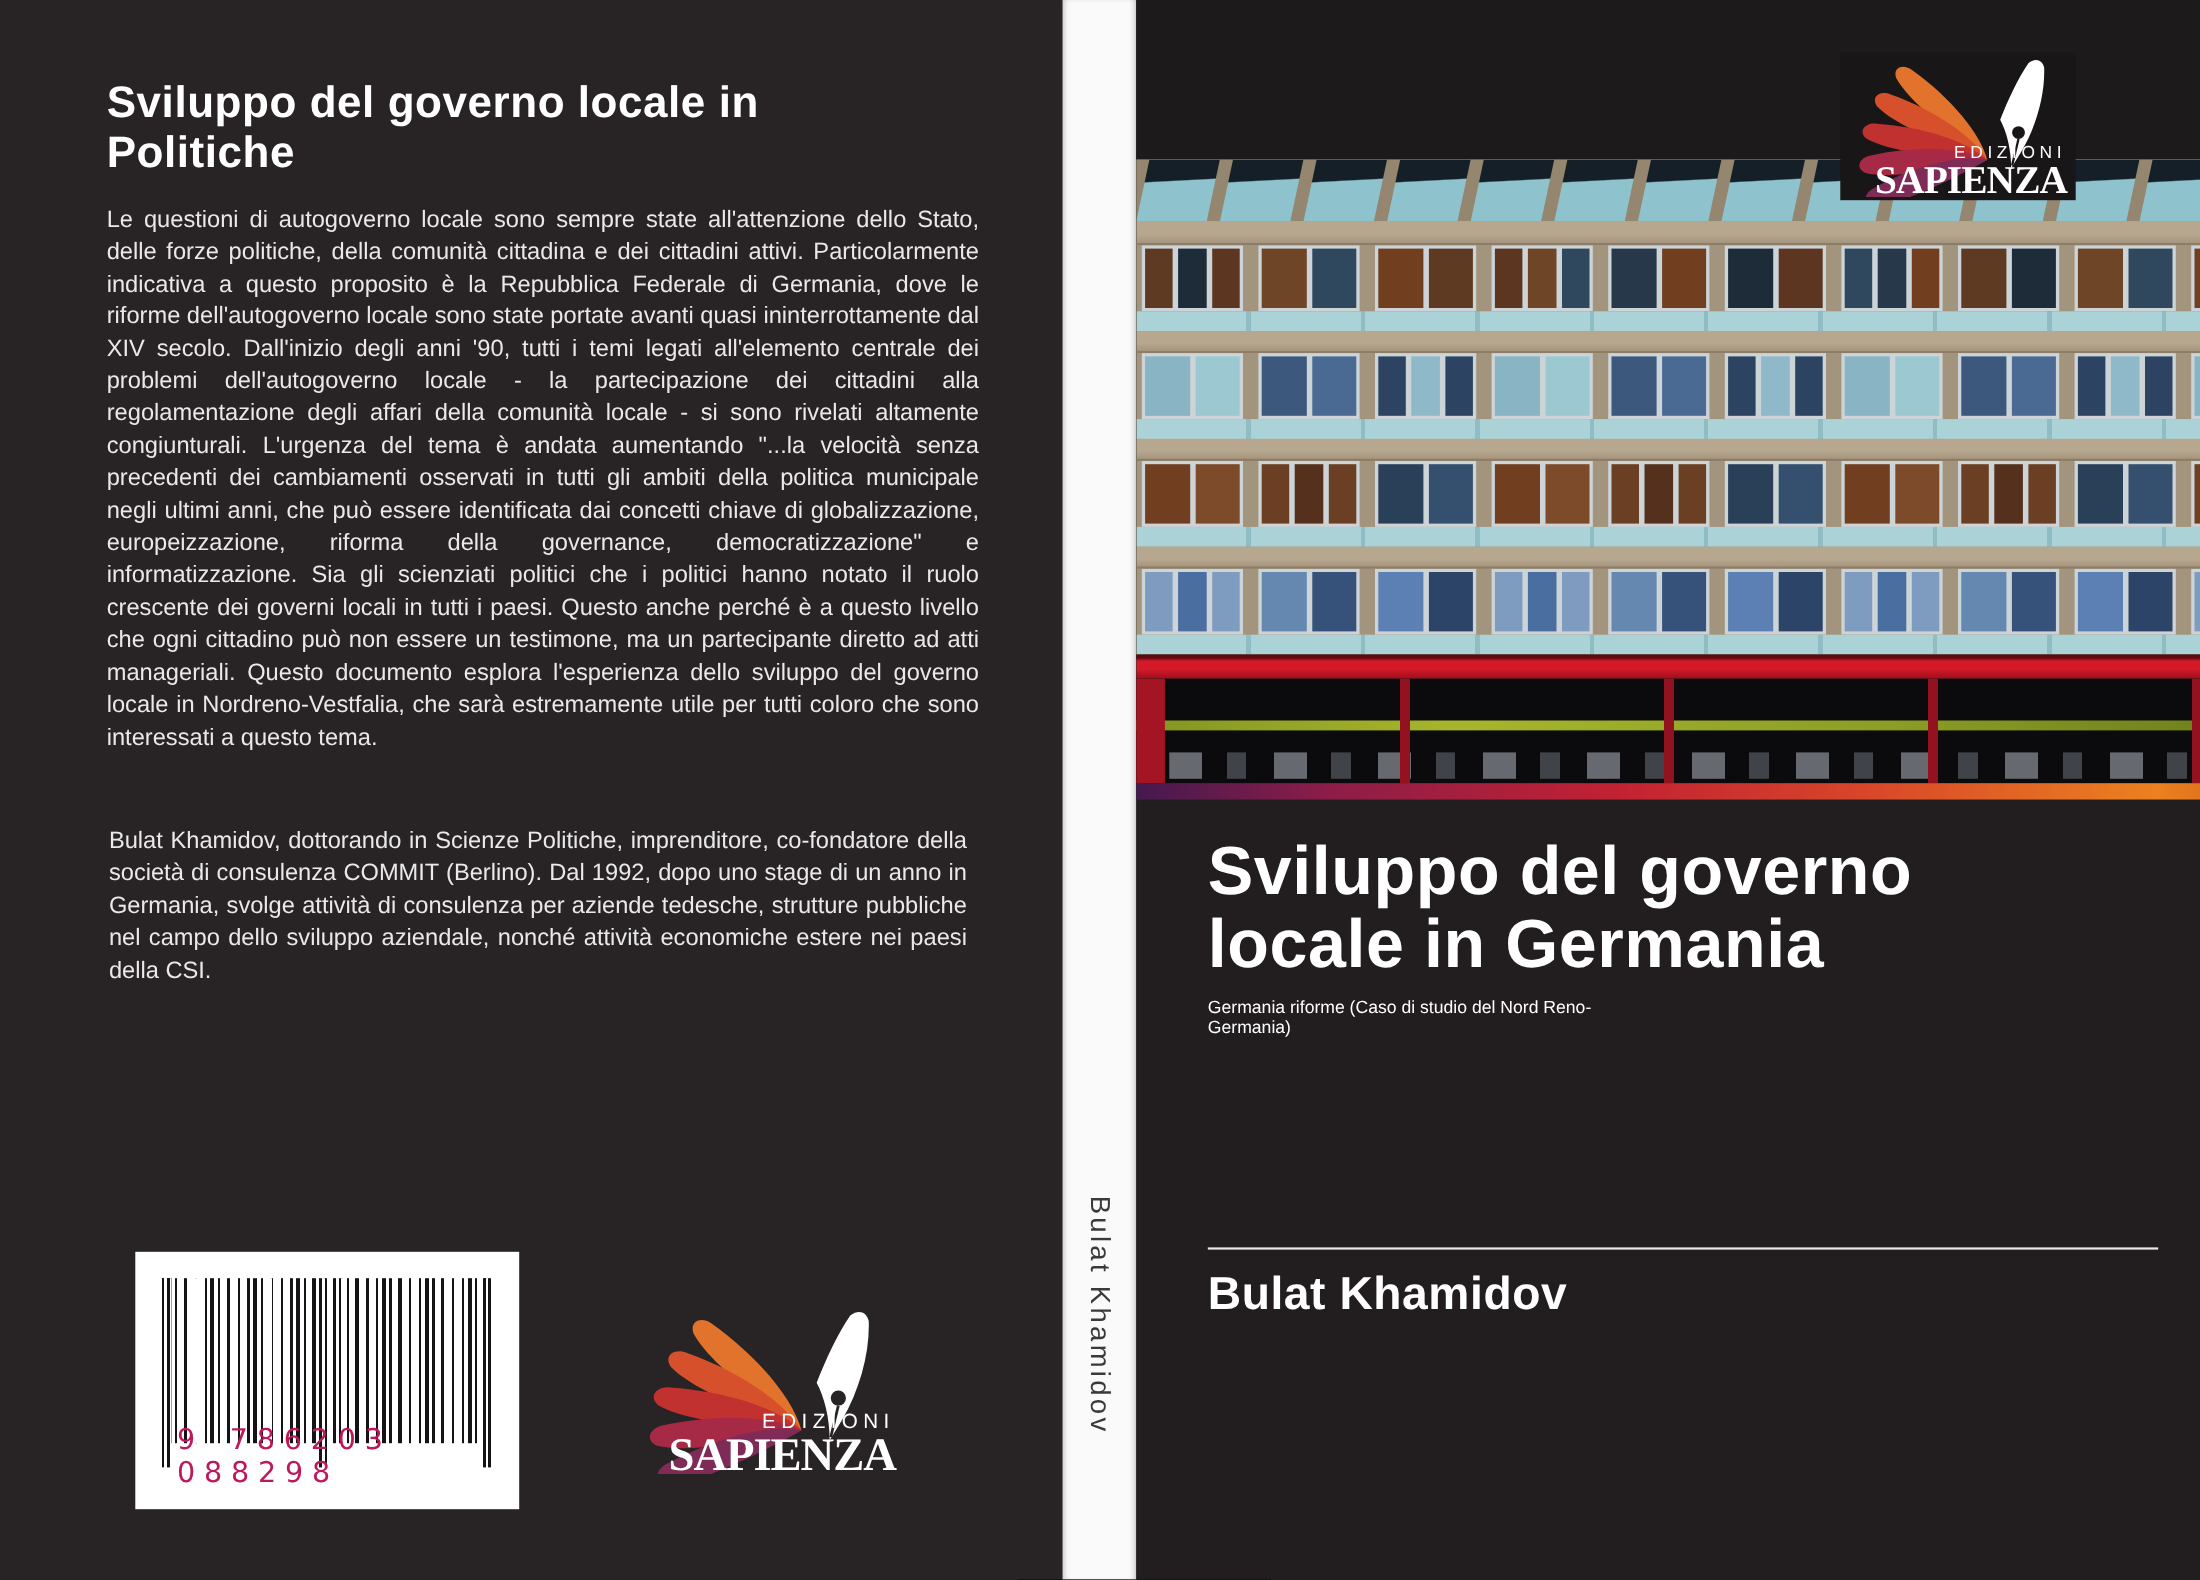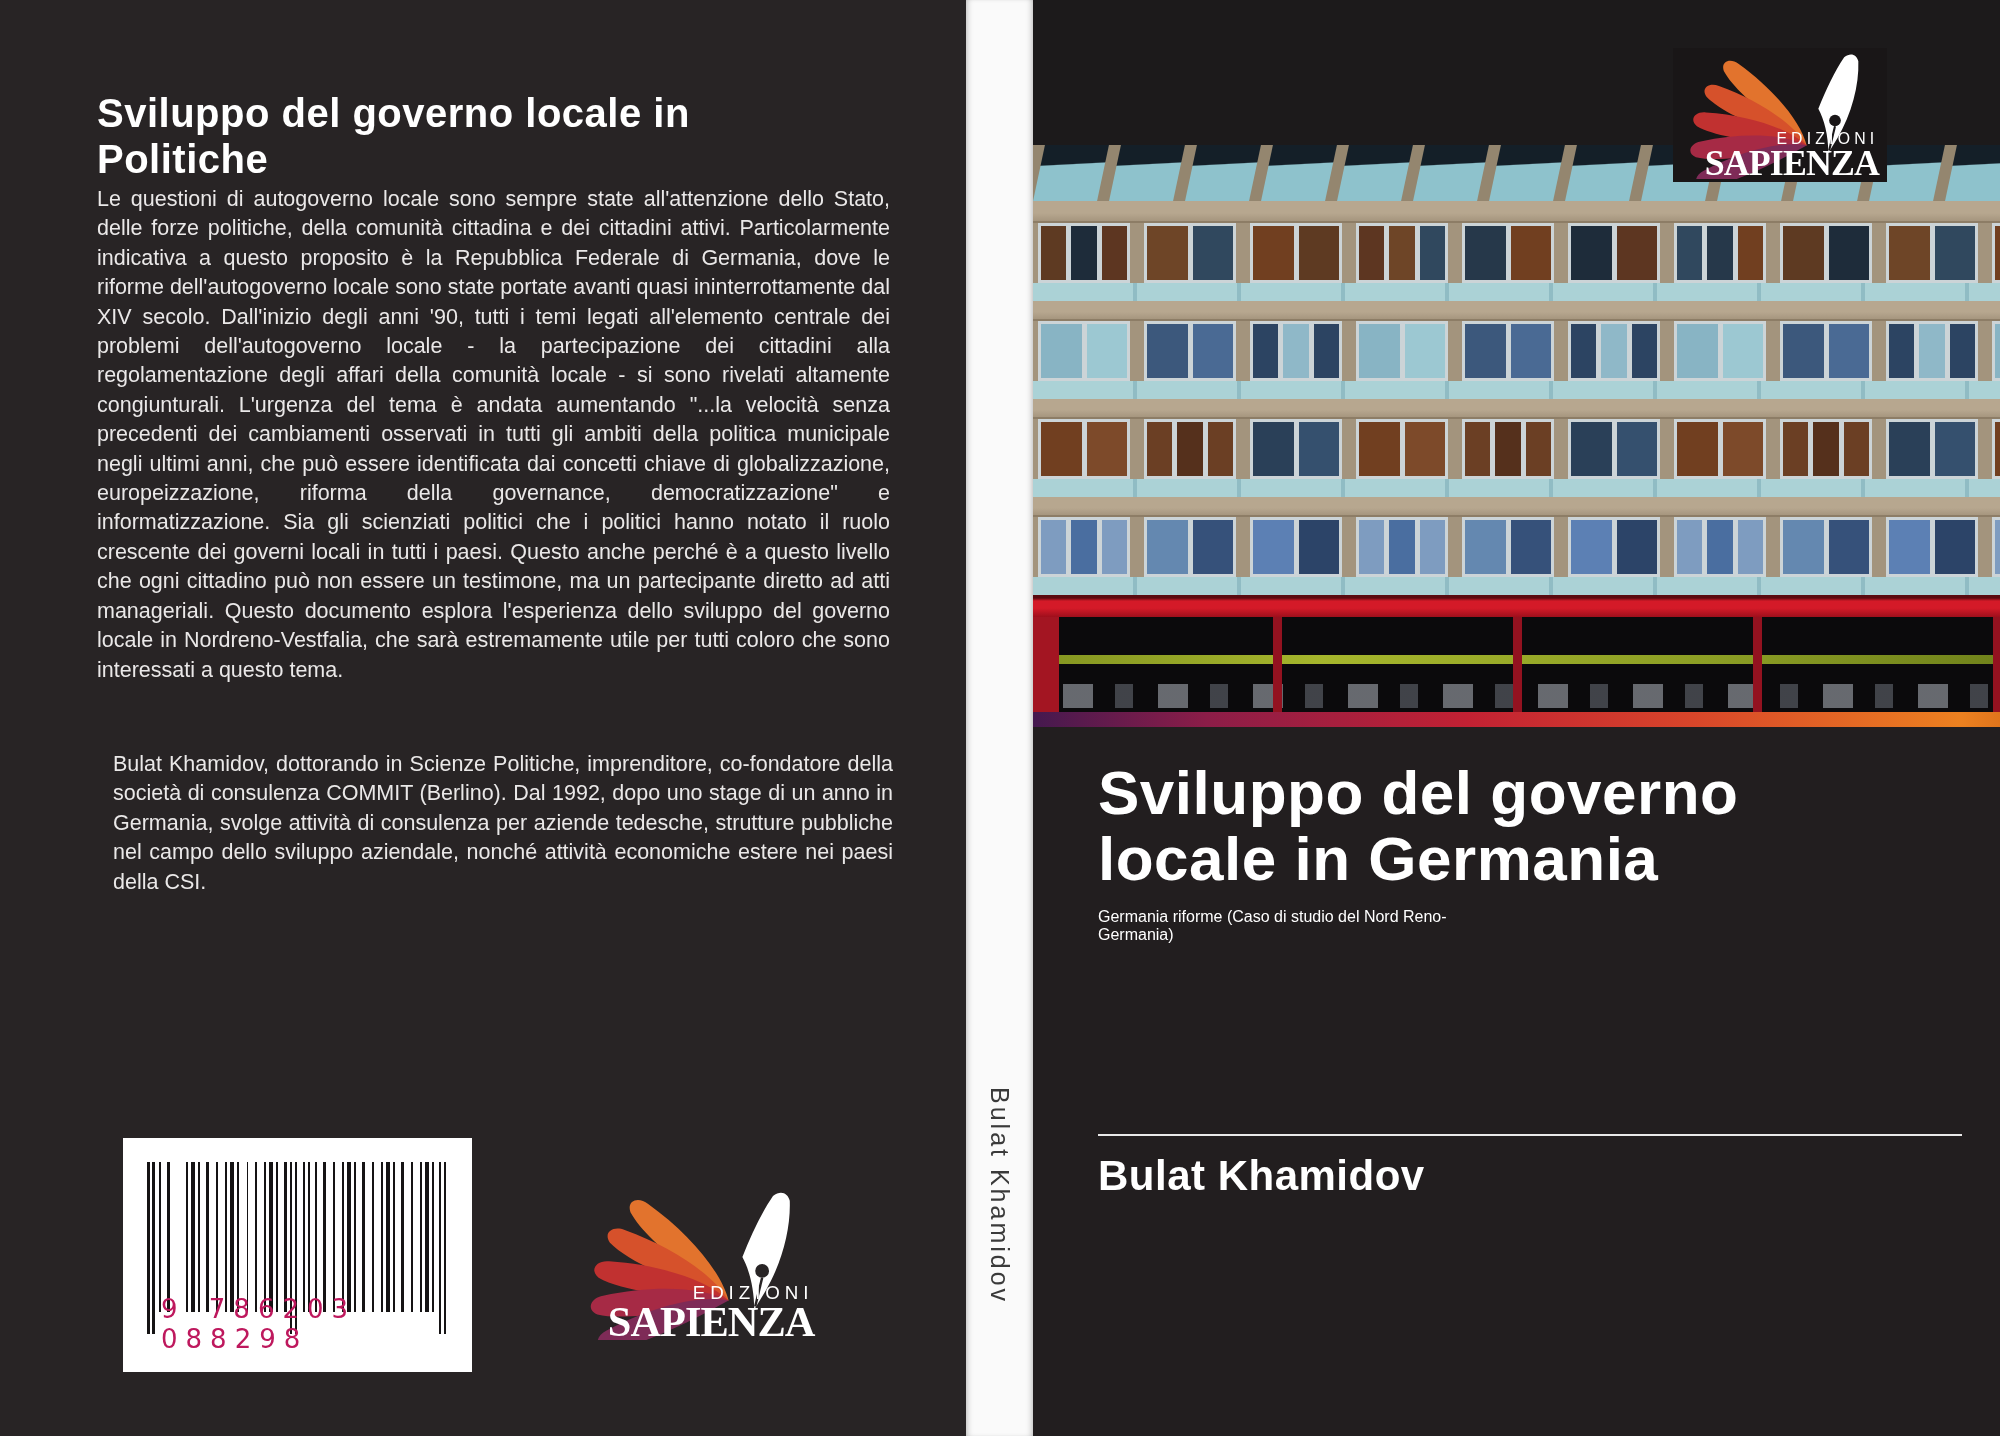--- a/index.html
+++ b/index.html
@@ -1,24 +1,24 @@
 <!DOCTYPE html>
 <html><head>
 <meta charset="utf-8">
 <style>
   html,body{margin:0;padding:0;background:#111;}
   .cover{position:relative;width:2000px;height:1436px;overflow:hidden;
          font-family:"Liberation Sans", sans-serif;display:flex;}
   
   .back{position:relative;width:966px;height:1436px;background:#282425;flex:0 0 966px;}
-  .back-title{position:absolute;left:97px;top:90px;width:800px;margin:0;
+  .back-title{position:absolute;left:97px;top:70px;width:800px;margin:0;
               color:#ffffff;font-size:40px;line-height:46px;font-weight:bold;letter-spacing:.5px;}
   .back-body{position:absolute;left:97px;top:185px;width:793px;margin:0;
              color:#eae8e8;font-size:21.5px;line-height:29.4px;text-align:justify;}
-  .back-bio{position:absolute;left:113px;top:750px;width:780px;margin:0;
+  .back-bio{position:absolute;left:99px;top:750px;width:780px;margin:0;
             color:#eae8e8;font-size:21.5px;line-height:29.4px;text-align:justify;}
   
   .barcode{position:absolute;left:123px;top:1138px;width:349px;height:234px;background:#ffffff;}
   .bars{position:absolute;left:24px;right:24px;top:24px;height:150px;
         background:
           repeating-linear-gradient(90deg, rgba(255,255,255,0) 0 29px, #fff 29px 33px, rgba(255,255,255,0) 33px 67px),
           repeating-linear-gradient(90deg,#151314 0 2px,#fff 2px 5px,#151314 5px 9px,#fff 9px 12px,#151314 12px 14px,#fff 14px 20px,#151314 20px 23px,#fff 23px 30px,#151314 30px 32px,#fff 32px 39px);}
   .guard{position:absolute;top:24px;width:9px;height:172px;
          background:repeating-linear-gradient(90deg,#151314 0 2.5px,#fff 2.5px 5px,#151314 5px 7.5px,#fff 7.5px 9px);}
   .guard.g1{left:24px;} .guard.g2{left:167px;} .guard.g3{right:24px;}

